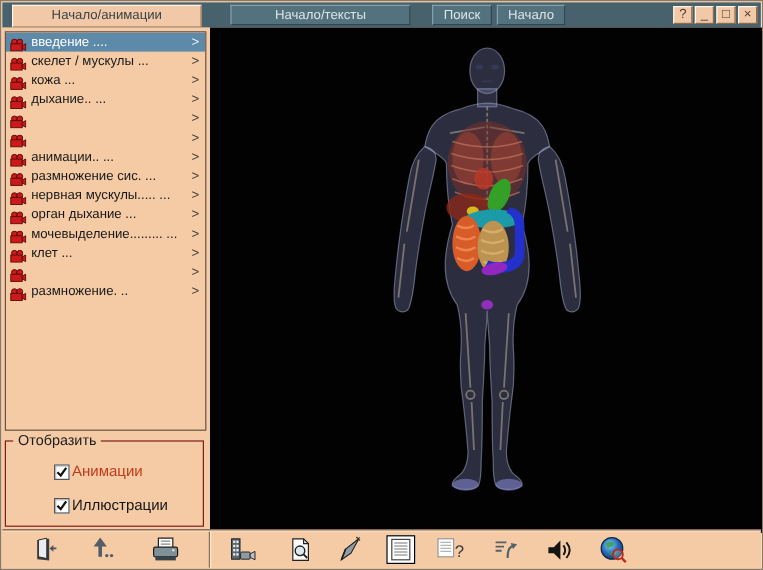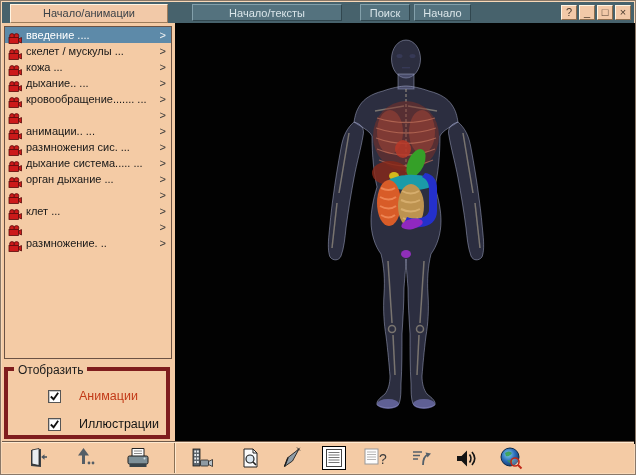--- a/index.html
+++ b/index.html
@@ -37,34 +37,34 @@
   .menu-item{display:flex;align-items:center;height:16px;padding-left:3px;cursor:default;}
   .menu-item .cam{flex:0 0 14px;height:11px;margin-top:1px;}
   .menu-item .lbl{font-size:11px;color:#181818;margin-left:4px;white-space:nowrap;}
   .menu-item .chev{margin-left:auto;margin-right:5px;font-size:11px;color:#3a3a3a;}
   .menu-item.selected{background:#5d8aa9;}
   .menu-item.selected .lbl{color:#ffffff;}
   .menu-item.selected .chev{color:#f2f2f2;}
   
   .fgroup{
     position:absolute;left:2px;top:344px;width:166px;height:72px;
-    border:4px solid #7f1d1d;
+    border:1px solid #7f1d1d;
   }
   .fgroup .legend{
     position:absolute;top:-8px;left:6px;background:#f4cba5;padding:0 4px;
     font-size:12px;color:#1c1c1c;
   }
   .chk-row{position:absolute;left:40px;display:flex;align-items:center;cursor:default;}
   .chk-row.r1{top:18px;}
   .chk-row.r2{top:46px;}
   .chk-box{
     width:13px;height:13px;background:#fff;border:1px solid #555;
     box-shadow:inset 1px 1px 0 #c9c9c9;display:flex;align-items:center;justify-content:center;
   }
-  .chk-lbl{font-size:12.5px;margin-left:18px;color:#141414;}
+  .chk-lbl{font-size:12.5px;margin-left:2px;color:#141414;}
   .chk-lbl.red{color:#c23a18;}
   
   .main{position:absolute;left:174px;top:22px;width:460px;height:421px;background:#020202;overflow:hidden;}
   
   .toolbar{
     position:absolute;left:1px;right:1px;bottom:1px;height:32px;background:#f4cba5;
     border-top:1px solid #6e5a4a;box-shadow:inset 0 1px 0 #ffe9cf;
   }
   .tb-divider{position:absolute;left:172px;top:1px;bottom:0;width:1px;background:#8a7054;box-shadow:1px 0 0 #ffe9cf;}
   .tb-btn{position:absolute;top:3px;width:26px;height:26px;display:flex;align-items:center;justify-content:center;cursor:default;}
@@ -132,21 +132,20 @@
         <span class="lbl">дыхание.. ...</span>
         <span class="chev">&gt;</span>
       </div>
       <div class="menu-item">
         <span class="cam"><svg width="14" height="11" viewBox="0 0 14 11">
               <circle cx="4" cy="3" r="2.4" fill="#cc1a1a" stroke="#5a0c0c" stroke-width="0.8"></circle>
               <circle cx="8.5" cy="3" r="2.4" fill="#cc1a1a" stroke="#5a0c0c" stroke-width="0.8"></circle>
               <rect x="1" y="4.5" width="9.5" height="6" fill="#cc1a1a" stroke="#5a0c0c" stroke-width="0.8"></rect>
               <path d="M10.5 6 L13.5 4.5 V10 L10.5 8.5 Z" fill="#cc1a1a" stroke="#5a0c0c" stroke-width="0.8"></path>
             </svg></span>
-        <span class="lbl">кровообращение....... ...</span>
         <span class="chev">&gt;</span>
       </div>
       <div class="menu-item">
         <span class="cam"><svg width="14" height="11" viewBox="0 0 14 11">
               <circle cx="4" cy="3" r="2.4" fill="#cc1a1a" stroke="#5a0c0c" stroke-width="0.8"></circle>
               <circle cx="8.5" cy="3" r="2.4" fill="#cc1a1a" stroke="#5a0c0c" stroke-width="0.8"></circle>
               <rect x="1" y="4.5" width="9.5" height="6" fill="#cc1a1a" stroke="#5a0c0c" stroke-width="0.8"></rect>
               <path d="M10.5 6 L13.5 4.5 V10 L10.5 8.5 Z" fill="#cc1a1a" stroke="#5a0c0c" stroke-width="0.8"></path>
             </svg></span>
         <span class="chev">&gt;</span>
@@ -161,50 +160,51 @@
         <span class="lbl">анимации.. ...</span>
         <span class="chev">&gt;</span>
       </div>
       <div class="menu-item">
         <span class="cam"><svg width="14" height="11" viewBox="0 0 14 11">
               <circle cx="4" cy="3" r="2.4" fill="#cc1a1a" stroke="#5a0c0c" stroke-width="0.8"></circle>
               <circle cx="8.5" cy="3" r="2.4" fill="#cc1a1a" stroke="#5a0c0c" stroke-width="0.8"></circle>
               <rect x="1" y="4.5" width="9.5" height="6" fill="#cc1a1a" stroke="#5a0c0c" stroke-width="0.8"></rect>
               <path d="M10.5 6 L13.5 4.5 V10 L10.5 8.5 Z" fill="#cc1a1a" stroke="#5a0c0c" stroke-width="0.8"></path>
             </svg></span>
-        <span class="lbl">размножения сис. ...</span>
-        <span class="chev">&gt;</span>
-      </div>
-      <div class="menu-item">
-        <span class="cam"><svg width="14" height="11" viewBox="0 0 14 11">
-              <circle cx="4" cy="3" r="2.4" fill="#cc1a1a" stroke="#5a0c0c" stroke-width="0.8"></circle>
-              <circle cx="8.5" cy="3" r="2.4" fill="#cc1a1a" stroke="#5a0c0c" stroke-width="0.8"></circle>
-              <rect x="1" y="4.5" width="9.5" height="6" fill="#cc1a1a" stroke="#5a0c0c" stroke-width="0.8"></rect>
-              <path d="M10.5 6 L13.5 4.5 V10 L10.5 8.5 Z" fill="#cc1a1a" stroke="#5a0c0c" stroke-width="0.8"></path>
-            </svg></span>
-        <span class="lbl">дыхание система..... ...</span>
+        <span class="lbl">размножение сис. ...</span>
+        <span class="chev">&gt;</span>
+      </div>
+      <div class="menu-item">
+        <span class="cam"><svg width="14" height="11" viewBox="0 0 14 11">
+              <circle cx="4" cy="3" r="2.4" fill="#cc1a1a" stroke="#5a0c0c" stroke-width="0.8"></circle>
+              <circle cx="8.5" cy="3" r="2.4" fill="#cc1a1a" stroke="#5a0c0c" stroke-width="0.8"></circle>
+              <rect x="1" y="4.5" width="9.5" height="6" fill="#cc1a1a" stroke="#5a0c0c" stroke-width="0.8"></rect>
+              <path d="M10.5 6 L13.5 4.5 V10 L10.5 8.5 Z" fill="#cc1a1a" stroke="#5a0c0c" stroke-width="0.8"></path>
+            </svg></span>
+        <span class="lbl">нервная мускулы..... ...</span>
         <span class="chev">&gt;</span>
       </div>
       <div class="menu-item">
         <span class="cam"><svg width="14" height="11" viewBox="0 0 14 11">
               <circle cx="4" cy="3" r="2.4" fill="#cc1a1a" stroke="#5a0c0c" stroke-width="0.8"></circle>
               <circle cx="8.5" cy="3" r="2.4" fill="#cc1a1a" stroke="#5a0c0c" stroke-width="0.8"></circle>
               <rect x="1" y="4.5" width="9.5" height="6" fill="#cc1a1a" stroke="#5a0c0c" stroke-width="0.8"></rect>
               <path d="M10.5 6 L13.5 4.5 V10 L10.5 8.5 Z" fill="#cc1a1a" stroke="#5a0c0c" stroke-width="0.8"></path>
             </svg></span>
         <span class="lbl">орган дыхание ...</span>
         <span class="chev">&gt;</span>
       </div>
       <div class="menu-item">
         <span class="cam"><svg width="14" height="11" viewBox="0 0 14 11">
               <circle cx="4" cy="3" r="2.4" fill="#cc1a1a" stroke="#5a0c0c" stroke-width="0.8"></circle>
               <circle cx="8.5" cy="3" r="2.4" fill="#cc1a1a" stroke="#5a0c0c" stroke-width="0.8"></circle>
               <rect x="1" y="4.5" width="9.5" height="6" fill="#cc1a1a" stroke="#5a0c0c" stroke-width="0.8"></rect>
               <path d="M10.5 6 L13.5 4.5 V10 L10.5 8.5 Z" fill="#cc1a1a" stroke="#5a0c0c" stroke-width="0.8"></path>
             </svg></span>
+        <span class="lbl">мочевыделение......... ...</span>
         <span class="chev">&gt;</span>
       </div>
       <div class="menu-item">
         <span class="cam"><svg width="14" height="11" viewBox="0 0 14 11">
               <circle cx="4" cy="3" r="2.4" fill="#cc1a1a" stroke="#5a0c0c" stroke-width="0.8"></circle>
               <circle cx="8.5" cy="3" r="2.4" fill="#cc1a1a" stroke="#5a0c0c" stroke-width="0.8"></circle>
               <rect x="1" y="4.5" width="9.5" height="6" fill="#cc1a1a" stroke="#5a0c0c" stroke-width="0.8"></rect>
               <path d="M10.5 6 L13.5 4.5 V10 L10.5 8.5 Z" fill="#cc1a1a" stroke="#5a0c0c" stroke-width="0.8"></path>
             </svg></span>
         <span class="lbl">клет ...</span>

